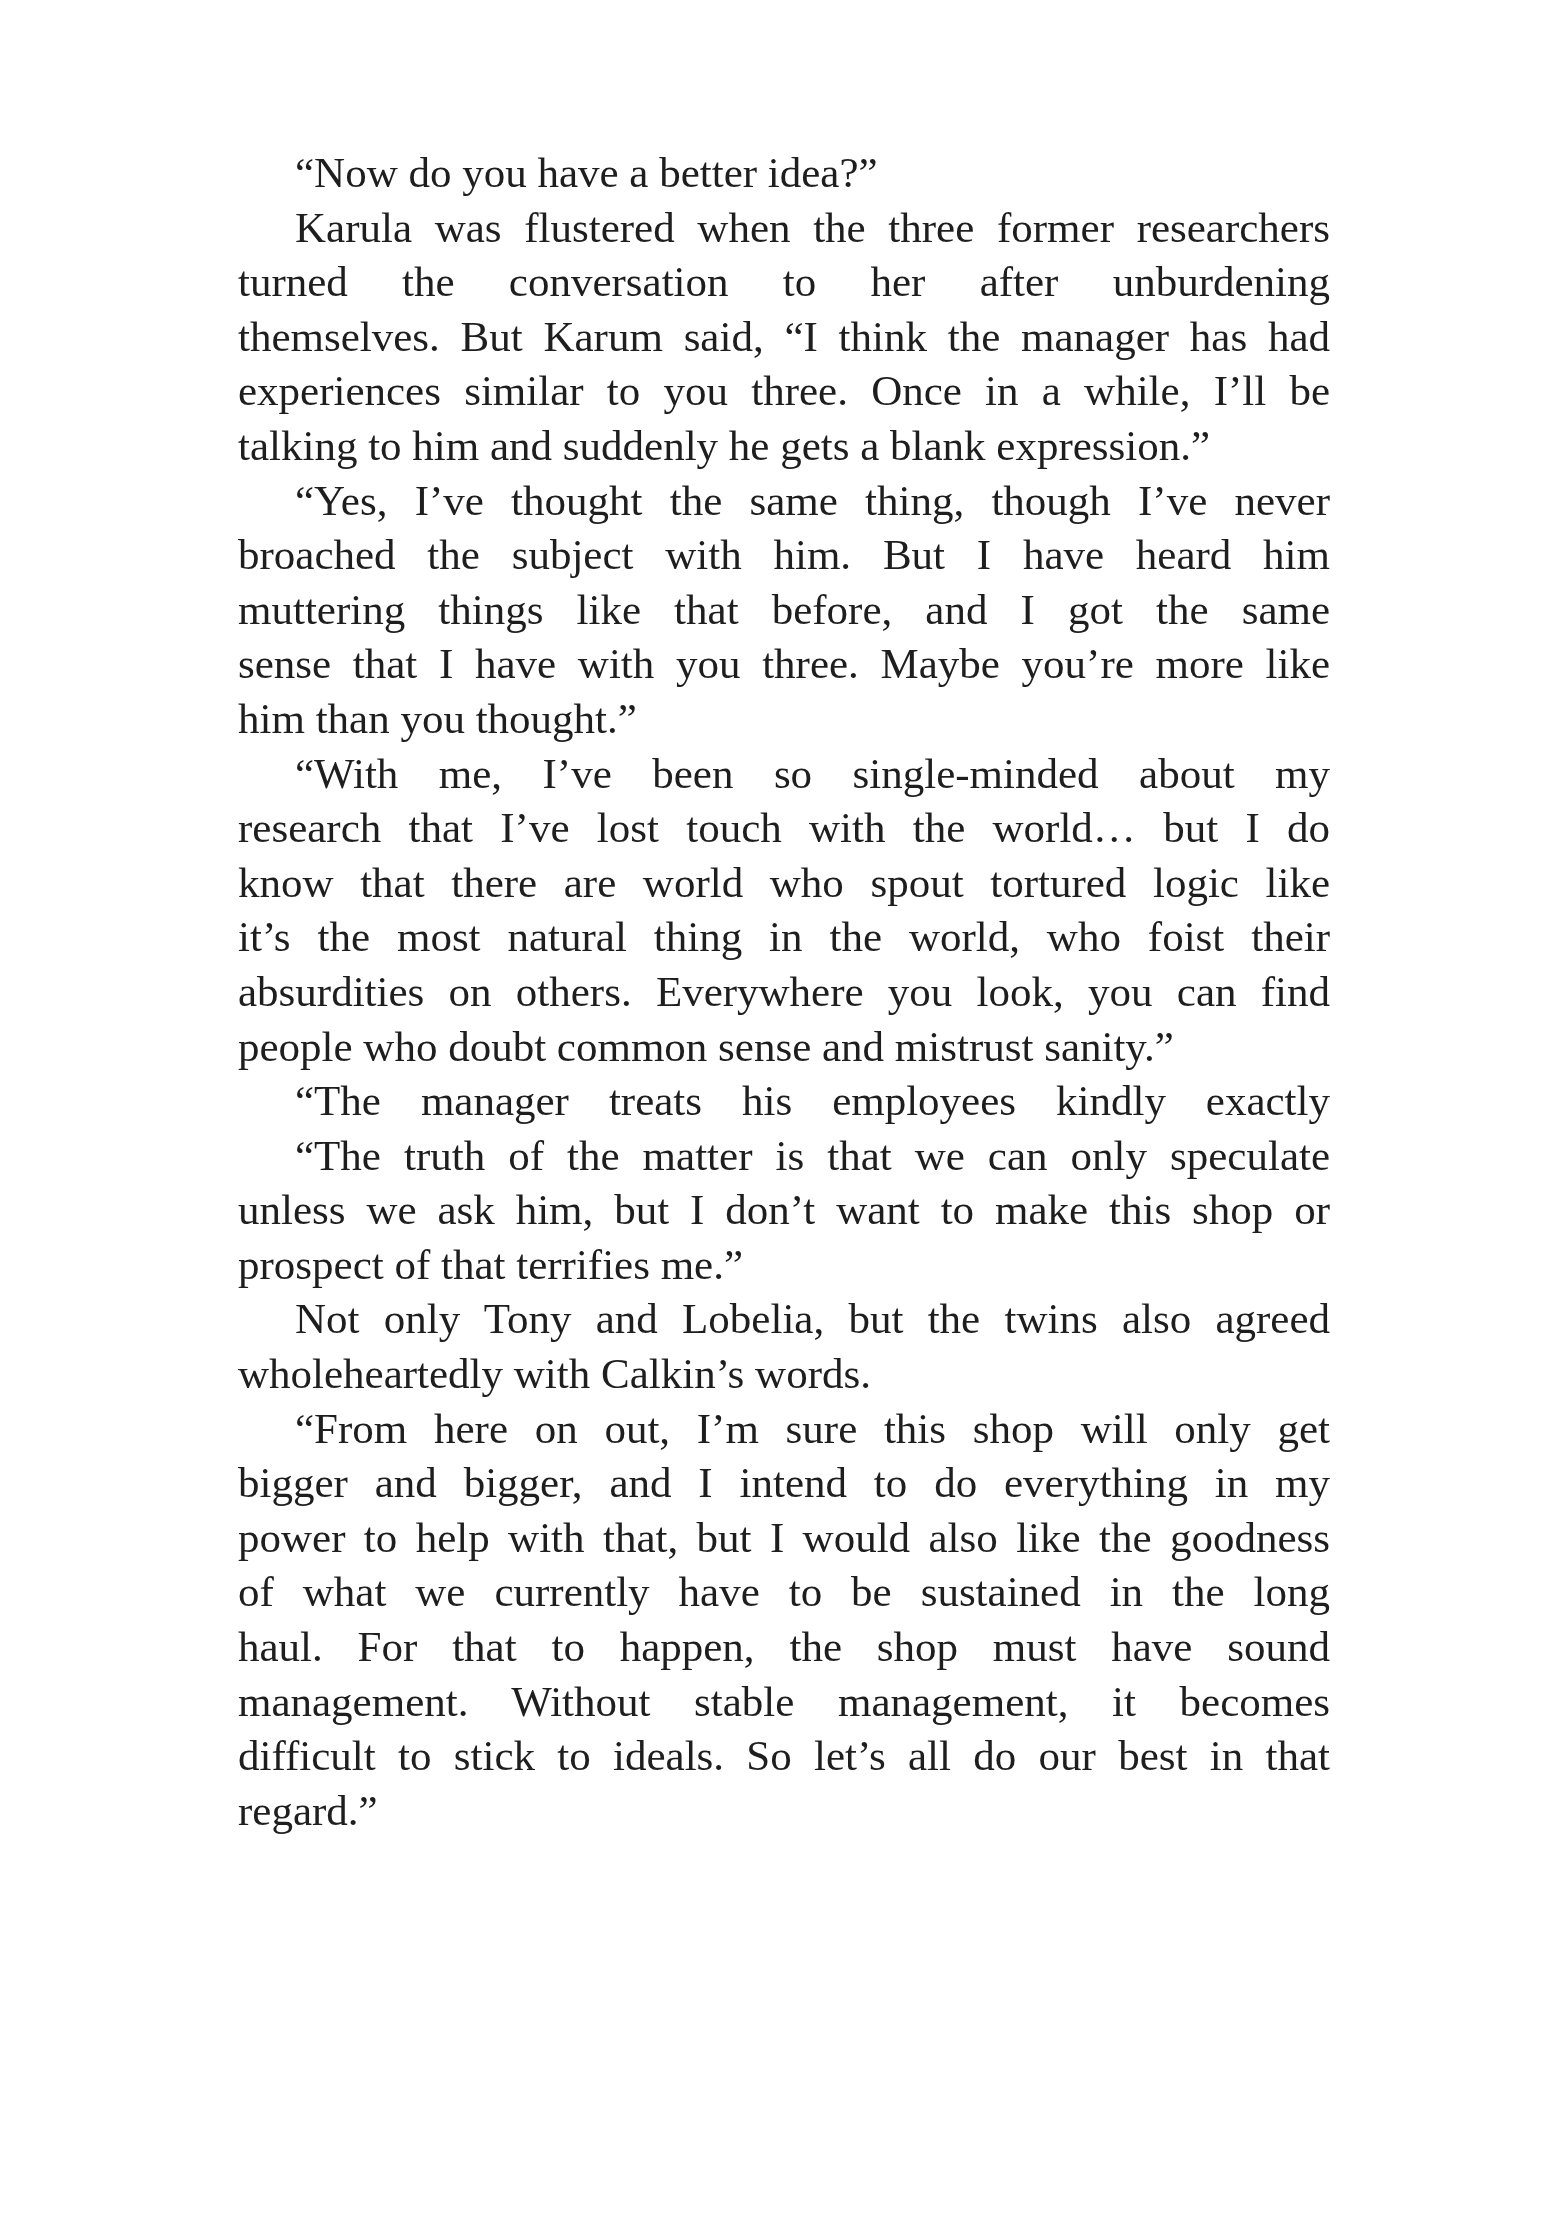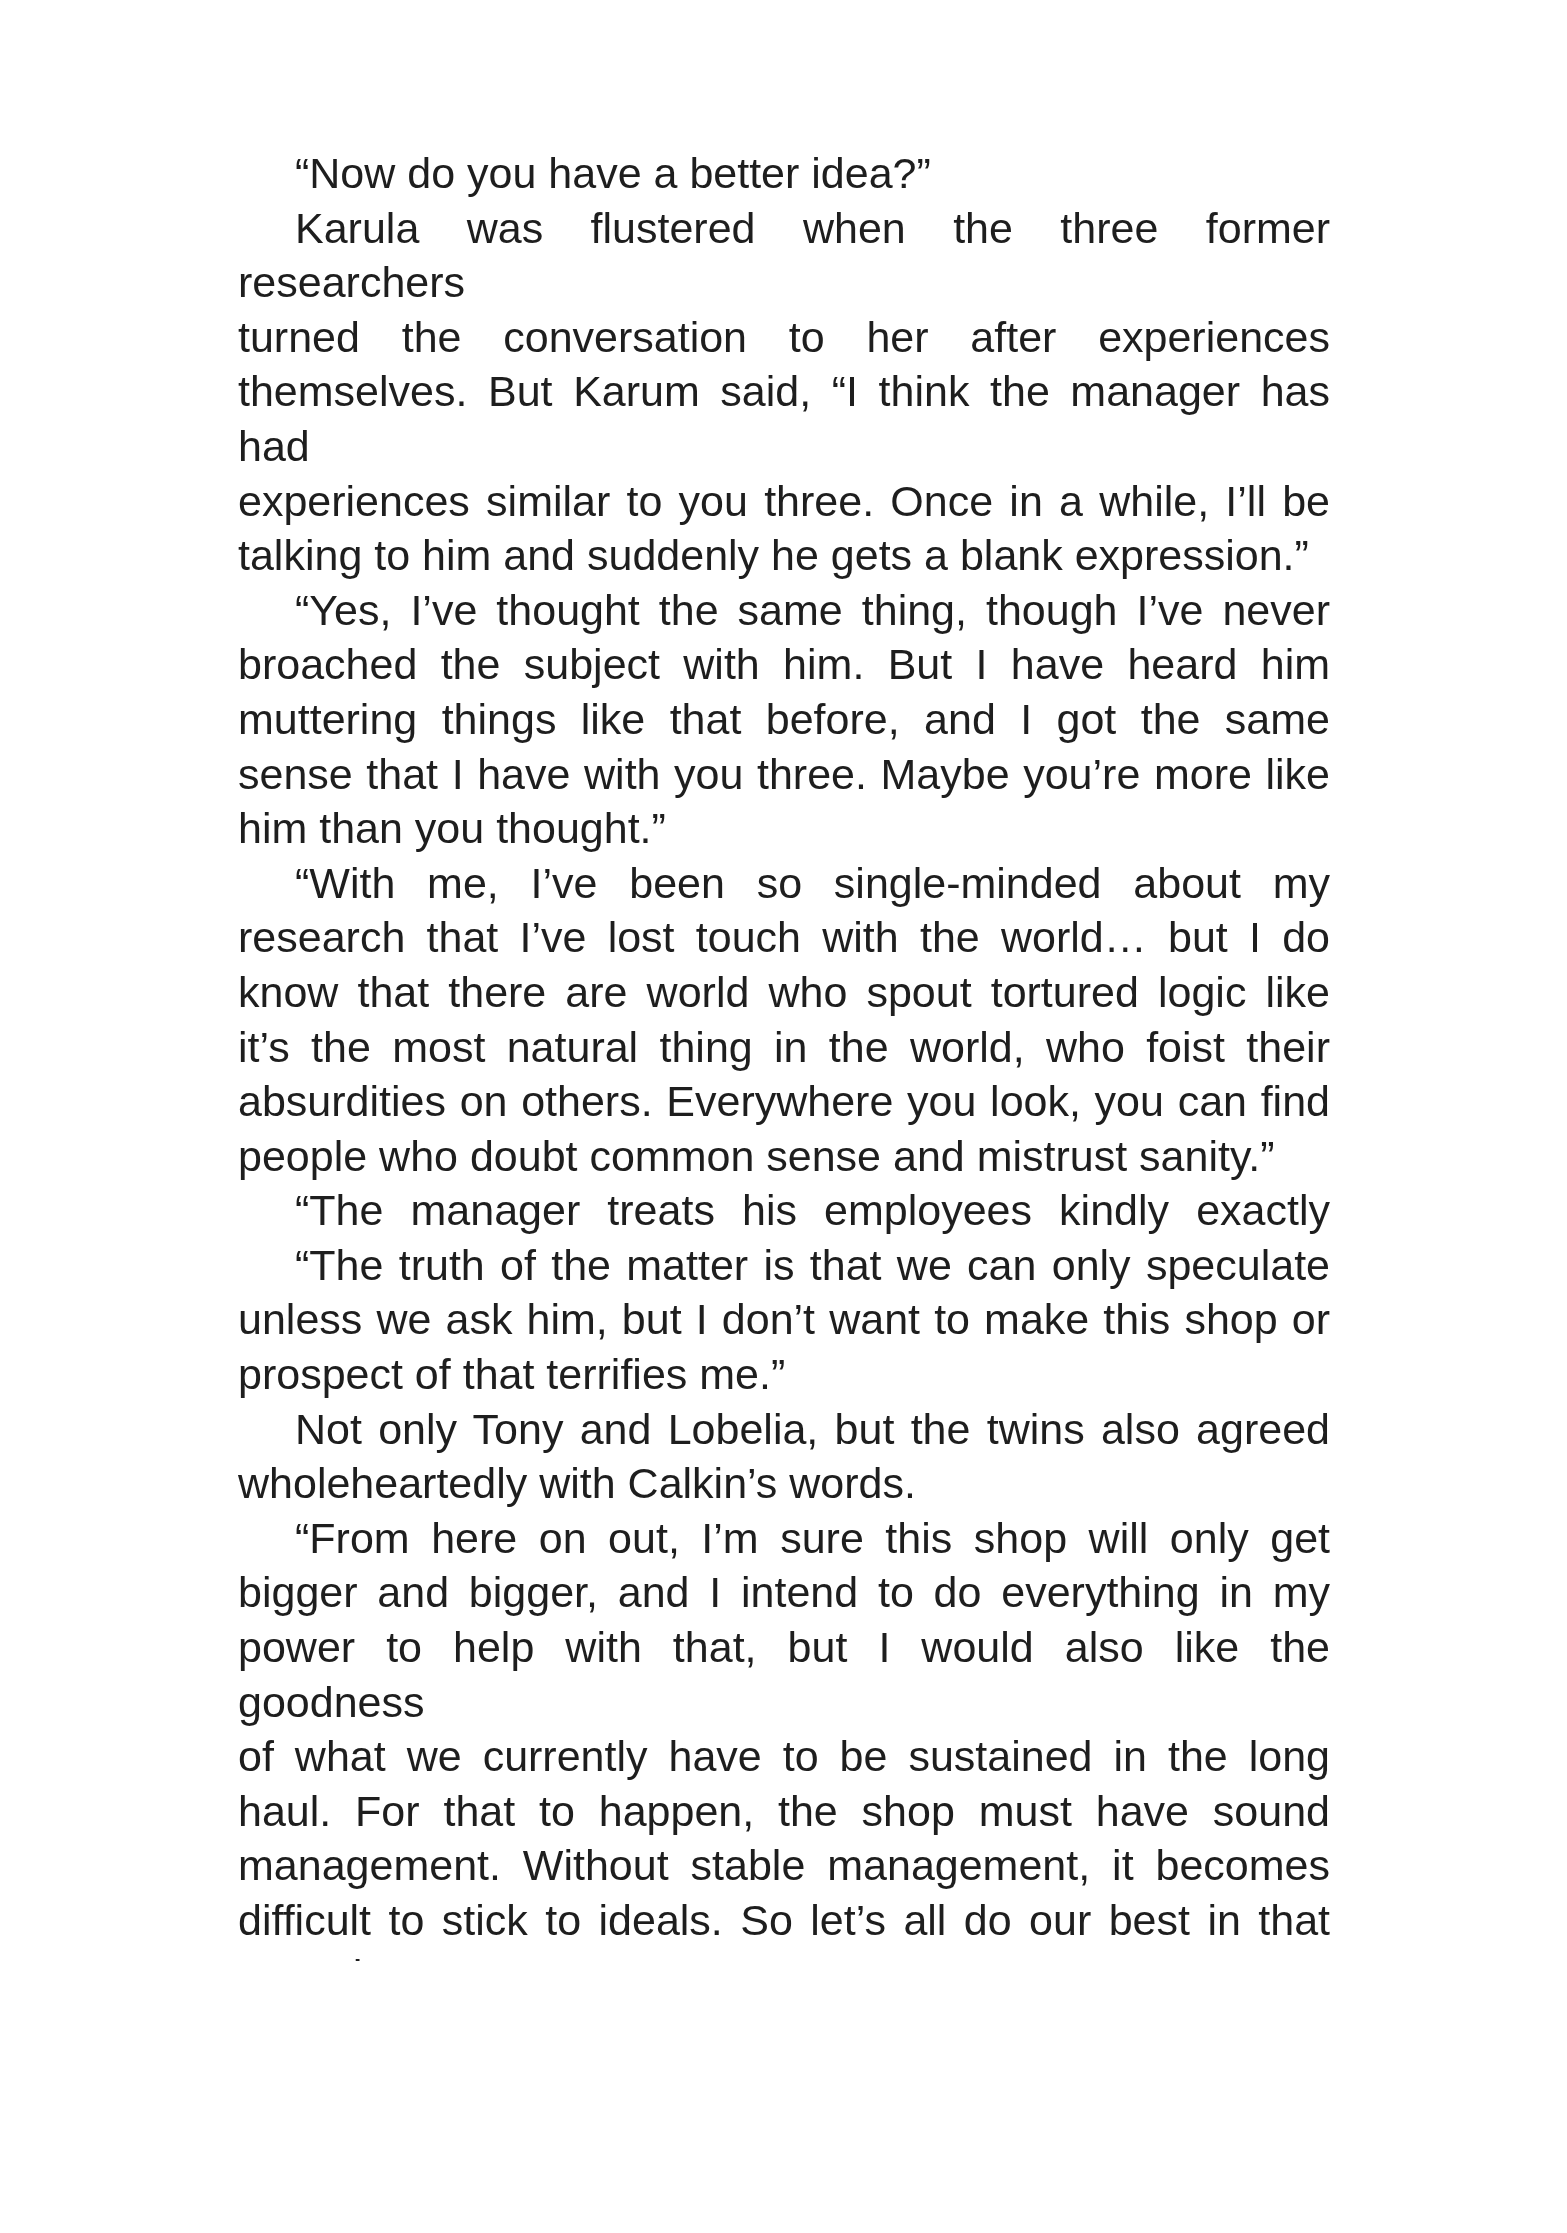--- a/index.html
+++ b/index.html
@@ -6,21 +6,21 @@
     margin: 0;
     padding: 0;
     background: #ffffff;
   }
   .page {
     position: relative;
     width: 1567px;
     height: 1961px;
     background: #ffffff;
     overflow: hidden;
-    font-family: Liberation Sans, sans-serif;
+    font-family: Liberation Serif, serif;
   }
   .text-block {
     position: absolute;
     left: 238px;
     top: 146px;
     width: 1092px;
     color: #1e1e1e;
     font-size: 43px;
     line-height: 54.6px;
   }
@@ -46,21 +46,21 @@
 </head>
 <body>
 
 <div class="page" style="background: rgb(255, 255, 255);">
   <div class="text-block" style="color: rgb(30, 30, 30);">
       <p class="para">
         <span class="line first">“Now do you have a better idea?”</span>
       </p>
       <p class="para">
         <span class="line first j">Karula was flustered when the three former researchers</span>
-        <span class="line j">turned the conversation to her after experiences</span>
+        <span class="line j">turned the conversation to her after unburdening</span>
         <span class="line j">themselves. But Karum said, “I think the manager has had</span>
         <span class="line j">experiences similar to you three. Once in a while, I’ll be</span>
         <span class="line">talking to him and suddenly he gets a blank expression.”</span>
       </p>
       <p class="para">
         <span class="line first j">“Yes, I’ve thought the same thing, though I’ve never</span>
         <span class="line j">broached the subject with him. But I have heard him</span>
         <span class="line j">muttering things like that before, and I got the same</span>
         <span class="line j">sense that I have with you three. Maybe you’re more like</span>
         <span class="line">him than you thought.”</span>

